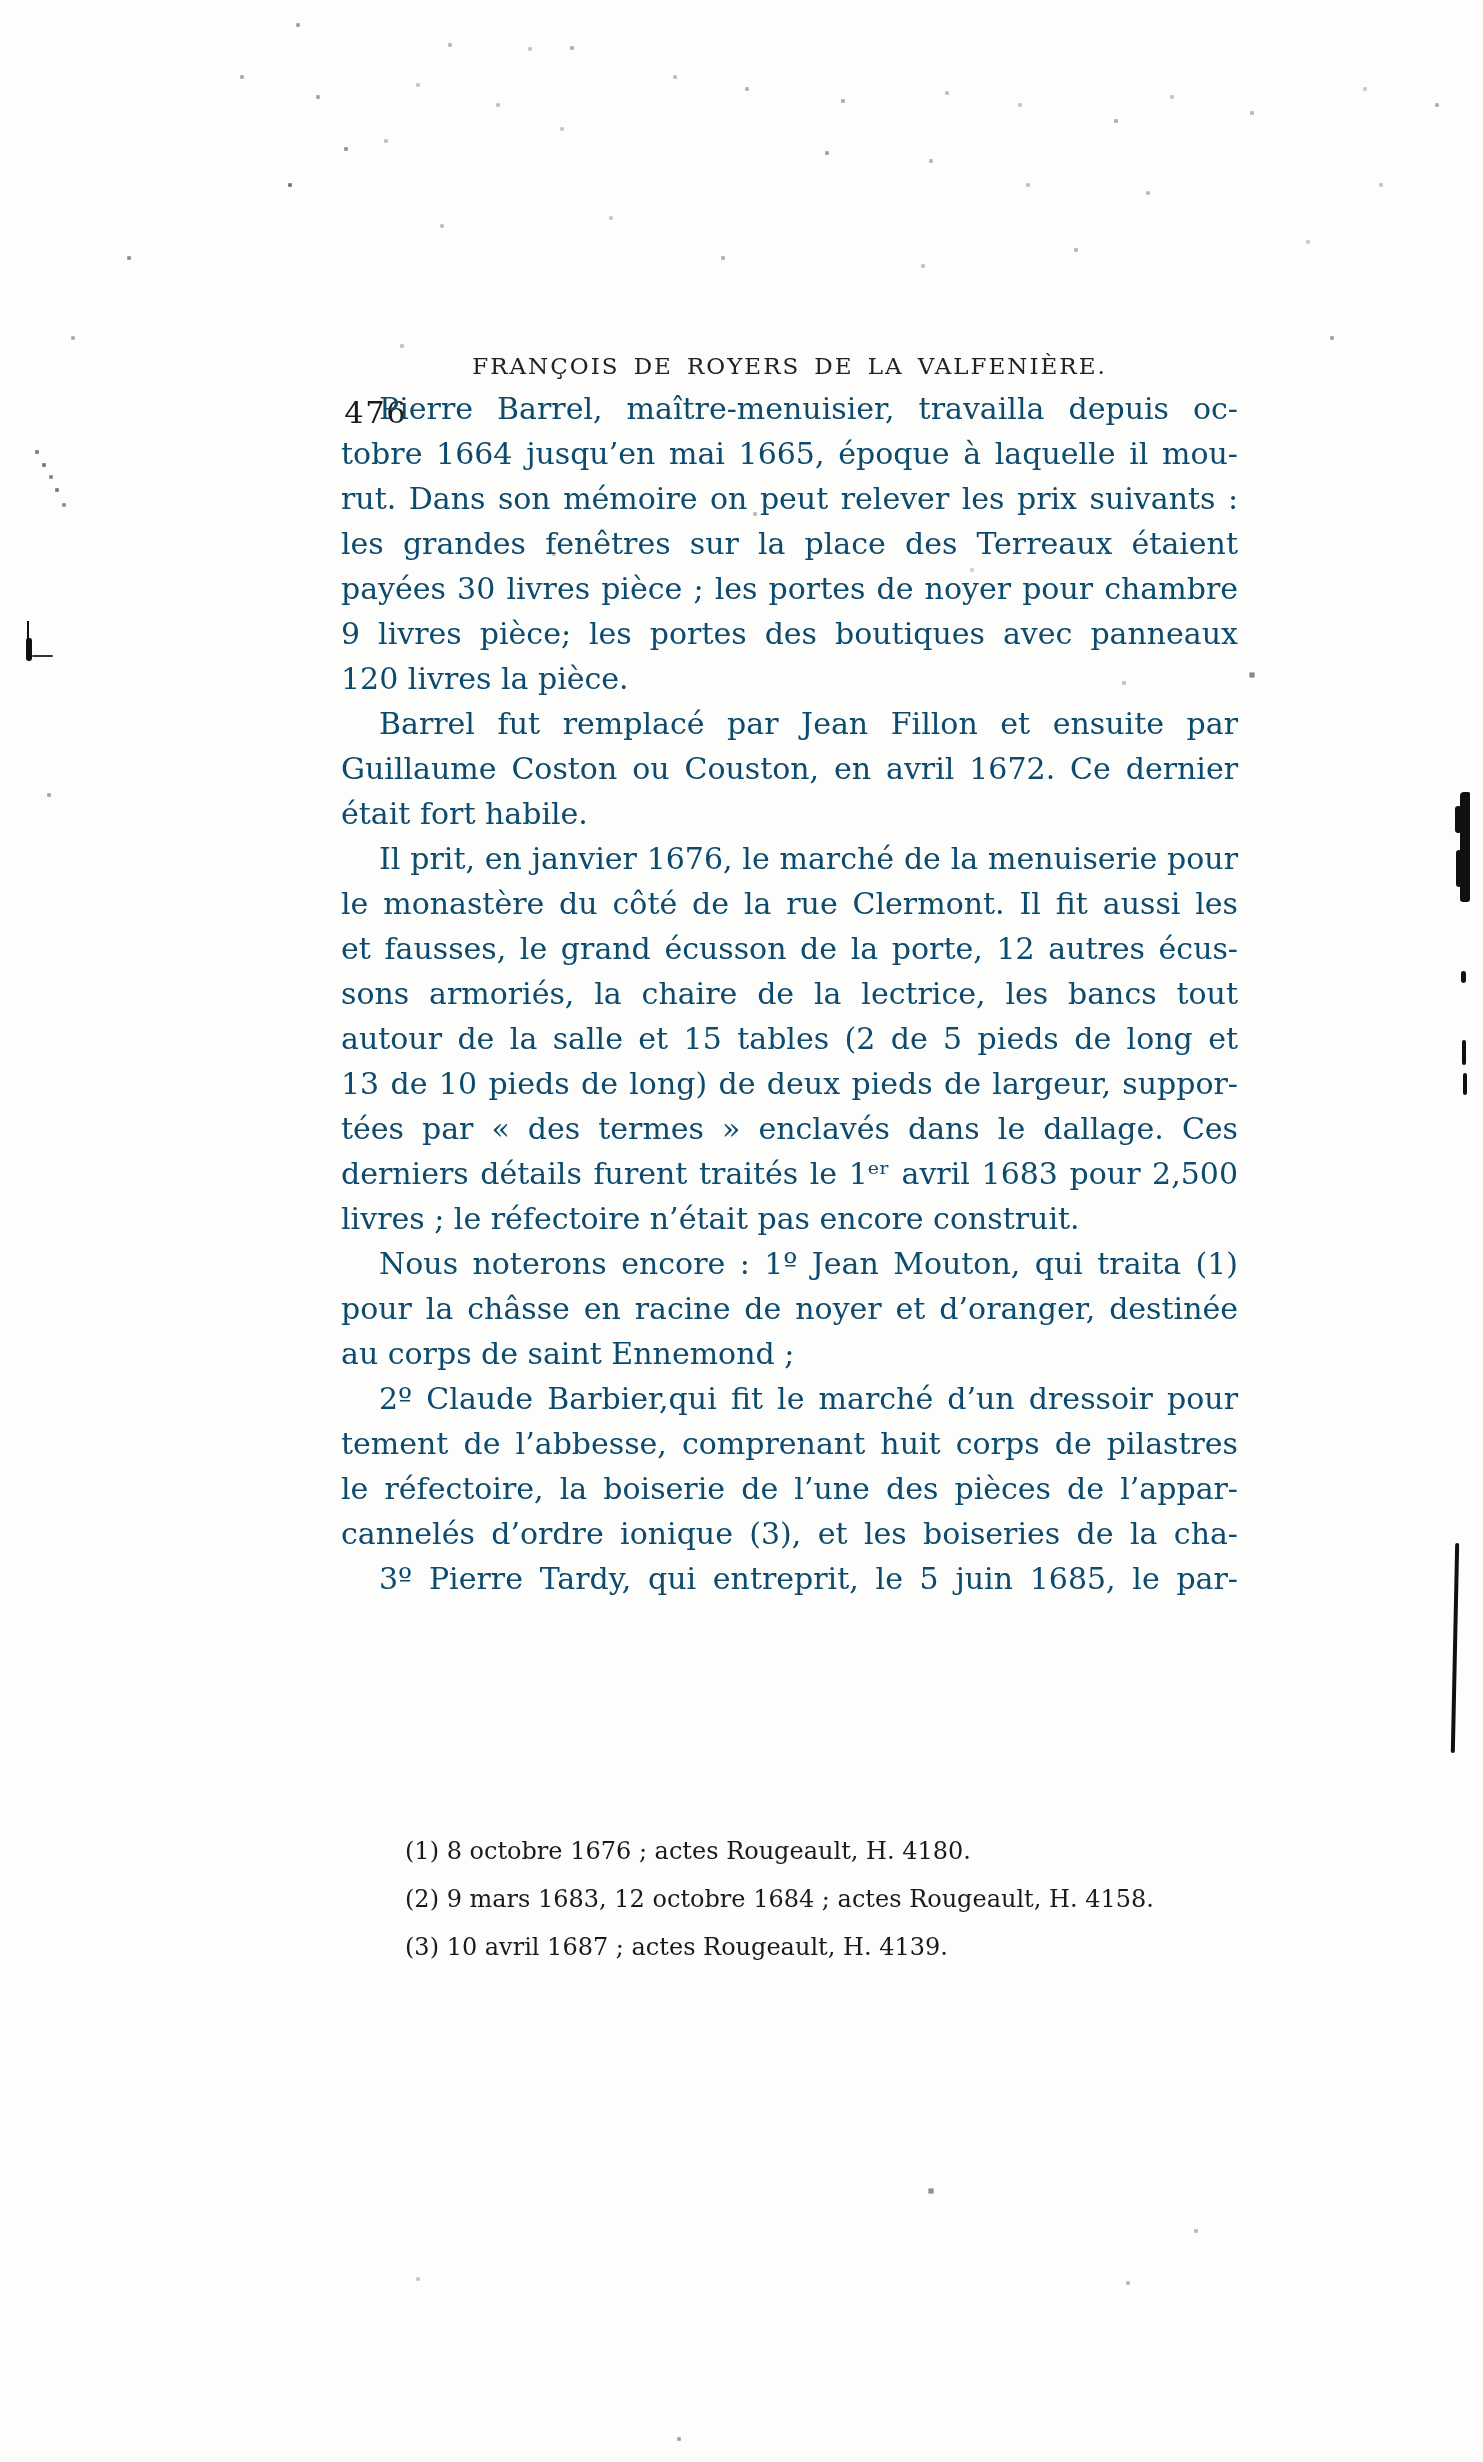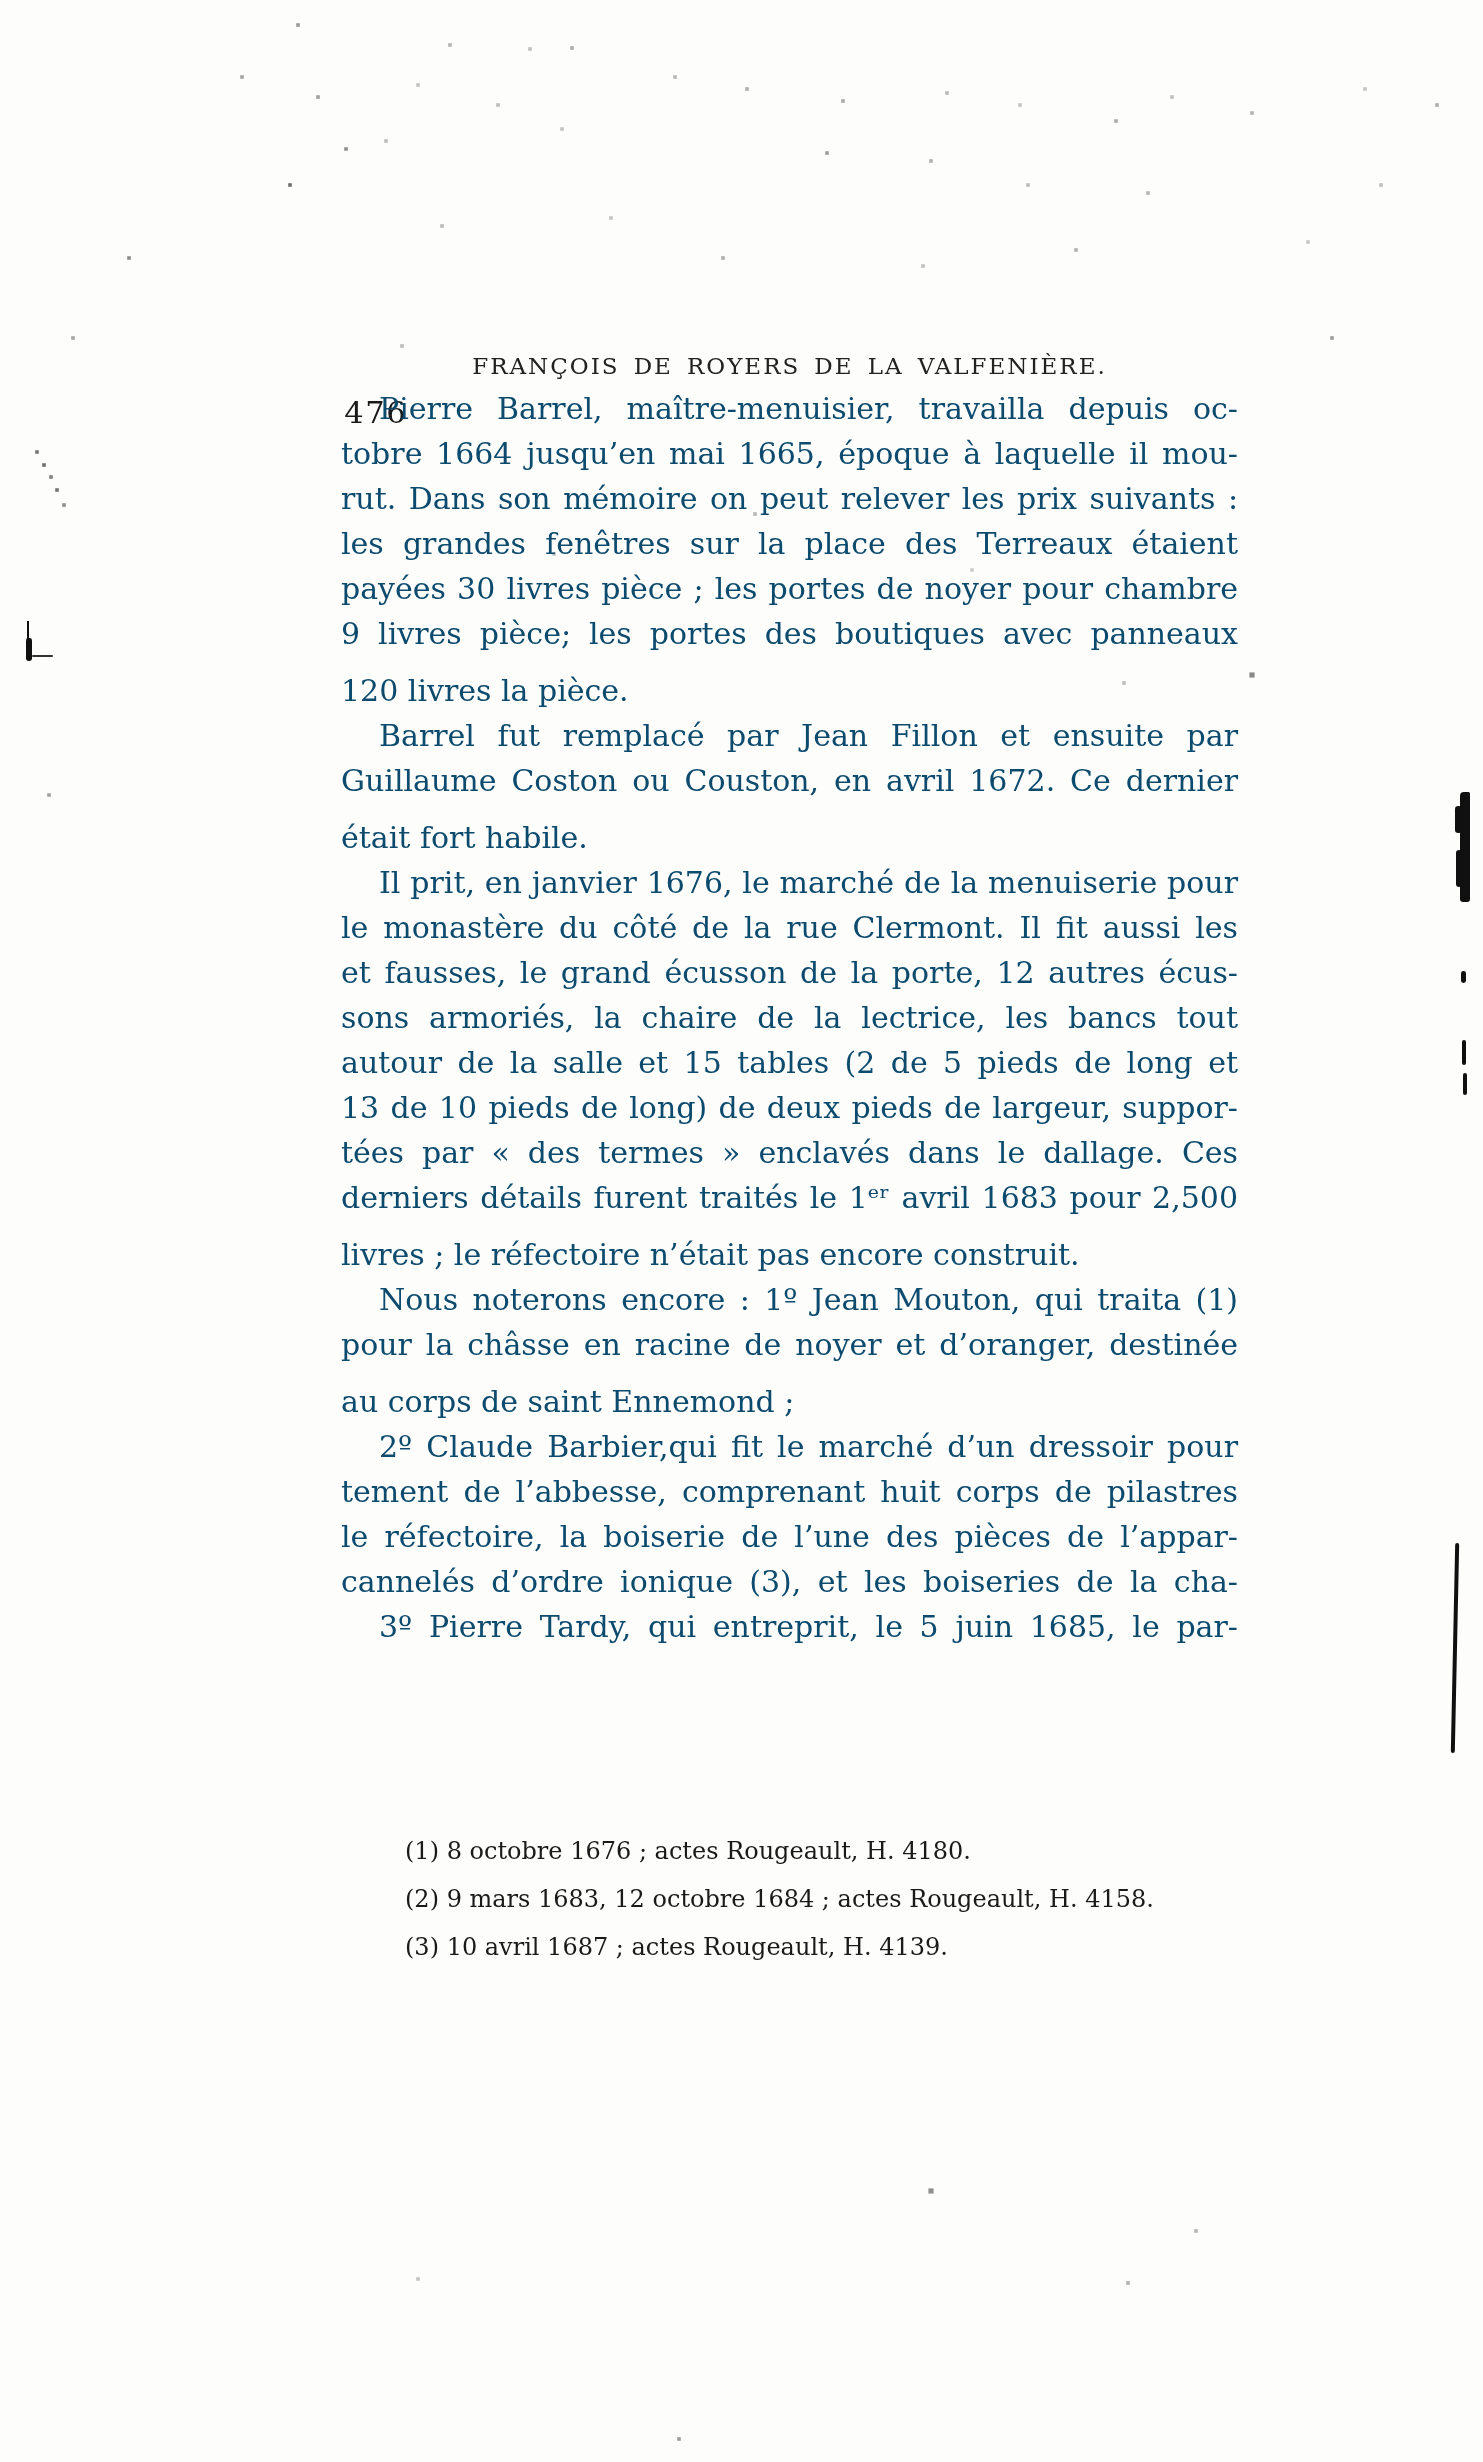--- a/index.html
+++ b/index.html
@@ -61,21 +61,20 @@
     text-align: justify;
     text-align-last: justify;
     white-space: normal;
     height: 45px;
   }
   .body-text .line.indent {
     text-indent: 38px;
   }
   .body-text .line.para-end {
     text-align-last: left;
-    margin-top: 12px;
   }
 
   
   .footnotes {
     position: absolute;
     left: 361px;
     top: 1827px;
     width: 882px;
     font-size: 24px;
     line-height: 48px;

